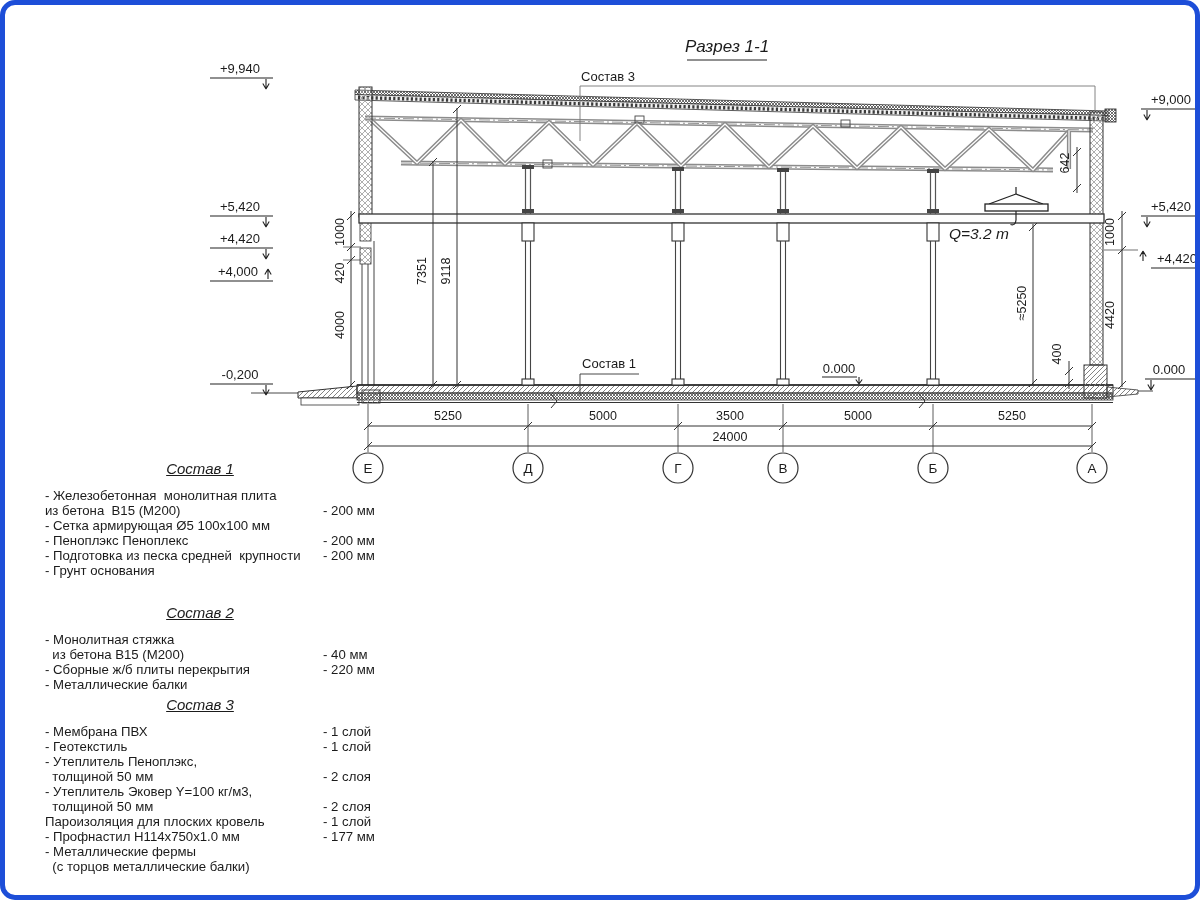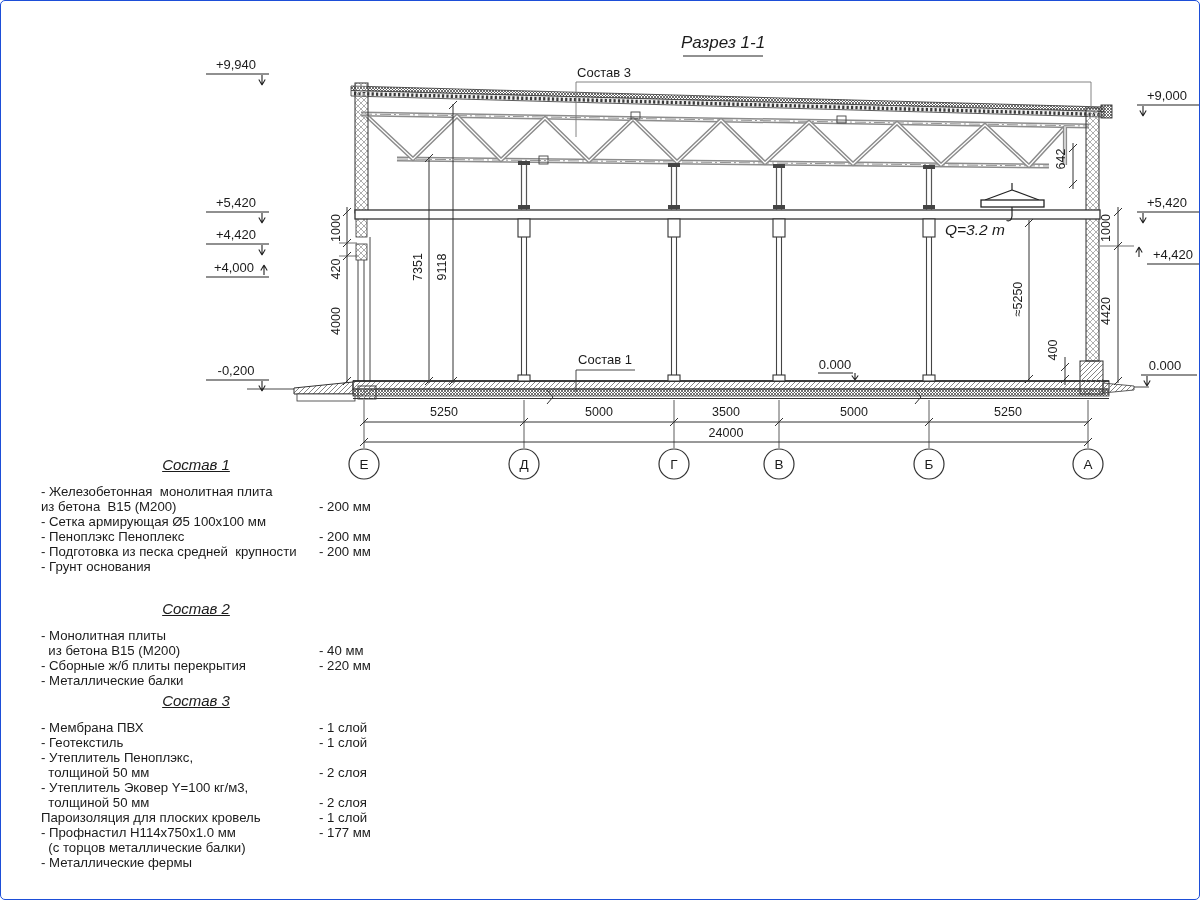--- a/index.html
+++ b/index.html
@@ -1,17 +1,17 @@
 <!DOCTYPE html>
 <html><head>
 <meta charset="utf-8">
 <style>
   html,body{margin:0;padding:0;background:#fff;}
   #page{position:relative;width:1200px;height:900px;background:#ffffff;
-        border:1px solid #1d4ed8;border-radius:5px;box-sizing:border-box;
+        border:5px solid #1d4ed8;border-radius:15px;box-sizing:border-box;
         font-family:"Liberation Sans",sans-serif;color:#1b1b1b;overflow:hidden;}
   svg{position:absolute;left:0;top:0;}
   svg text{font-family:"Liberation Sans",sans-serif;fill:#1b1b1b;}
   .c-block{position:absolute;width:330px;}
   .c-head{font-size:15px;font-style:italic;text-decoration:underline;
           text-align:center;width:310px;}
   .c-rows{margin-top:11px;}
   .c-row{position:relative;height:15px;}
   .c-name,.c-val{position:absolute;top:0;font-size:13.2px;line-height:15px;
                  white-space:pre;}
@@ -354,21 +354,21 @@
         <span class="c-name">- Грунт основания</span>
         <span class="c-val"></span>
       </div>
       </div>
   </div>
 
   <div class="c-block" style="left:40px;top:599px;">
     <div class="c-head">Состав 2</div>
     <div class="c-rows">
         <div class="c-row">
-        <span class="c-name">- Монолитная плиты</span>
+        <span class="c-name">- Монолитная стяжка</span>
         <span class="c-val"></span>
       </div>
         <div class="c-row">
         <span class="c-name">  из бетона В15 (М200)</span>
         <span class="c-val">- 40 мм</span>
       </div>
         <div class="c-row">
         <span class="c-name">- Сборные ж/б плиты перекрытия</span>
         <span class="c-val">- 220 мм</span>
       </div>
@@ -408,23 +408,23 @@
       </div>
         <div class="c-row">
         <span class="c-name">Пароизоляция для плоских кровель</span>
         <span class="c-val">- 1 слой</span>
       </div>
         <div class="c-row">
         <span class="c-name">- Профнастил Н114х750х1.0 мм</span>
         <span class="c-val">- 177 мм</span>
       </div>
         <div class="c-row">
+        <span class="c-name">- Металлические фермы</span>
+        <span class="c-val"></span>
+      </div>
+        <div class="c-row">
         <span class="c-name">  (с торцов металлические балки)</span>
         <span class="c-val"></span>
       </div>
-        <div class="c-row">
-        <span class="c-name">- Металлические фермы</span>
-        <span class="c-val"></span>
-      </div>
       </div>
   </div>
 
 </div>
 
 </body></html>

